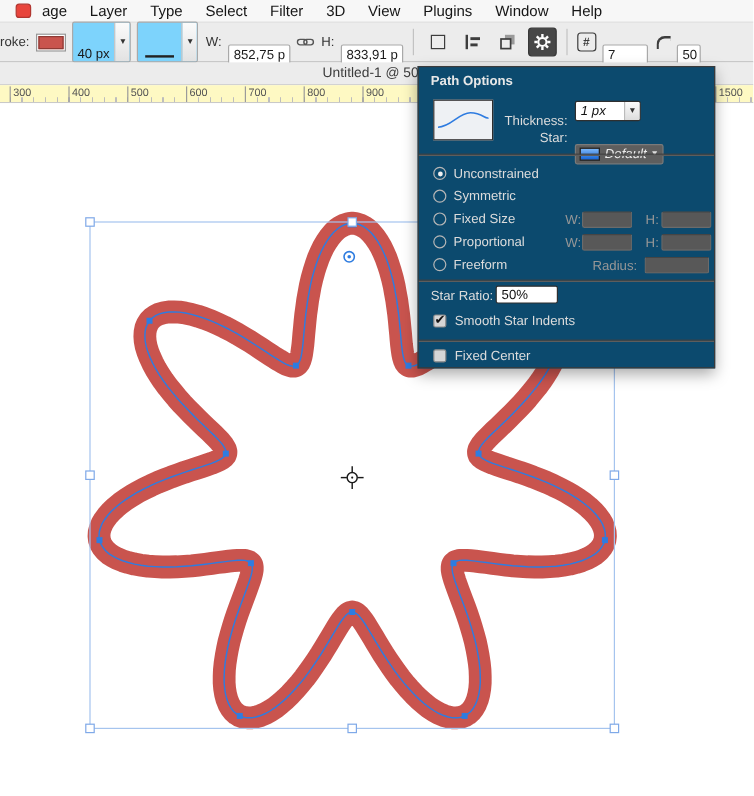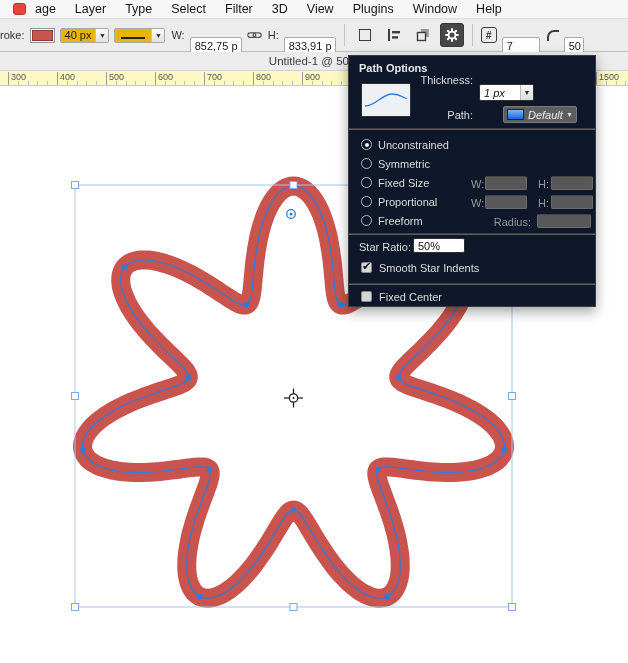--- a/index.html
+++ b/index.html
@@ -17,22 +17,22 @@
   .menu-item { white-space:nowrap; }
 
   
   .optbar { position:absolute; top:19px; left:0; right:0; height:33px; background:#ececec;
             border-bottom:1px solid #bfbfbf; display:flex; align-items:center; gap:5px;
             padding-right:2px; font-size:11px; color:#333; }
   .lbl { white-space:nowrap; margin-left:1px; }
   .lbl.cut { margin-left:-3px; }
   .swatch-stroke { width:25px; height:15px; border:1px solid #969696; background:#fff; padding:1px; flex:0 0 auto; }
   .swatch-stroke i { display:block; width:100%; height:100%; background:#c9544e; border:1px solid #8e3b36; }
-  .combo { display:flex; height:15px; border:1px solid #a9a9a9; border-radius:2px; background:#eab308;
-           align-items:flex-start; overflow:hidden; flex:0 0 auto; }
+  .combo { display:flex; height:34px; border:1px solid #a9a9a9; border-radius:2px; background:#7dd3fc;
+           align-items:flex-end; overflow:hidden; flex:0 0 auto; }
   .combo .val { padding:0 4px; color:#1a1a1a; white-space:nowrap; }
   .combo .chev { width:13px; align-self:stretch; border-left:1px solid #c6c6c6;
                  background:linear-gradient(#fbfbfb,#e2e2e2); display:flex; align-items:center;
                  justify-content:center; font-size:7px; color:#333; }
   .dash { display:inline-block; width:24px; border-top:2px solid #222; margin:0 2px; }
   .fld { height:18px; border:1px solid #a9a9a9; border-radius:2px; background:#fff; display:flex;
          align-items:center; padding:0 4px; color:#1a1a1a; white-space:nowrap; overflow:hidden; flex:0 0 auto;margin-top:21px; }
   .sep { width:1px; height:22px; background:#c2c2c2; margin:0 3px; flex:0 0 auto; }
   .iconbtn { width:24px; height:24px; display:flex; align-items:center; justify-content:center;
              border-radius:3px; flex:0 0 auto; }
@@ -55,34 +55,34 @@
   .ruler-num::before { content:''; position:absolute; left:0; top:0; width:1px; height:15px; background:#9b9b9b; }
 
   
   .canvas { position:absolute; top:86px; left:0; width:628px; height:577px; background:#fff; }
   #shape-red { fill:#fff; stroke-width:19; stroke-linejoin:round; }
   #shape-blue { fill:none; stroke-width:1.2; }
   #bbox { fill:none; stroke:#a5c4ee; stroke-width:1; }
   #handles rect { fill:#fff; stroke:#7fa9e8; stroke-width:1; }
 
   
-  .panel { position:absolute; left:348px; top:55px; width:248px; height:252px; background:#0f172a;
+  .panel { position:absolute; left:348px; top:55px; width:248px; height:252px; background:#0c4a6e;
            border:1px solid #3a3a3a; box-shadow:0 5px 12px rgba(0,0,0,.35); z-index:20;
            color:#dcdcdc; font-size:11px; }
   .p-title { position:absolute; top:6px; left:10px; font-weight:bold; color:#e8e8e8; }
   .p-preview { position:absolute; top:27px; left:12px; width:50px; height:34px; background:#eef1f4;
                border:1px solid #2e2e2e; }
   .p-label { position:absolute; text-align:right; white-space:nowrap; }
-  .lab-thick { top:18px; left:12px; width:112px; }
+  .lab-thick { top:39px; left:12px; width:112px; }
   .lab-color { top:53px; left:12px; width:112px; }
   .p-select { position:absolute; left:130px; height:17px; background:#fff; border:1px solid #2f2f2f;
               display:flex; align-items:center; color:#111; border-radius:2px; overflow:hidden;font-style:italic; }
   .sel-thick { top:28px; width:55px; }
   .sel-thick .sval { padding-left:4px; }
-  .sel-color { top:50px; width:74px; background:#5e5e5e; color:#ececec; border-color:#7a7a7a;margin-left:24px; }
+  .sel-color { top:64px; width:74px; background:#5e5e5e; color:#ececec; border-color:#7a7a7a; }
   .p-select .chev2 { margin-left:auto; width:13px; align-self:stretch; display:flex; align-items:center;
               justify-content:center; font-size:7px; color:#333; background:linear-gradient(#fbfbfb,#dddddd);
               border-left:1px solid #bbb; }
   .sel-color .chev2 { background:none; border-left:none; color:#dddddd; }
   .cswatch { width:17px; height:11px; margin:0 4px 0 3px; background:linear-gradient(#7db7f7,#1465d8);
              border:1px solid #222; flex:0 0 auto; }
   .p-div { position:absolute; left:0; right:0; height:2px; border-top:1px solid #3f3f3f; border-bottom:1px solid #5d5d5d; }
   .d1 { top:72px; } .d2 { top:177px; } .d3 { top:227px; }
   .r-row { position:absolute; left:12px; display:flex; align-items:center; gap:6px; height:13px; }
   .radio { width:11px; height:11px; border-radius:50%; border:1px solid #b6b6b6; position:relative; flex:0 0 auto; }
@@ -260,21 +260,21 @@
     <div class="p-preview">
       <svg width="48" height="32" viewBox="0 0 48 32">
           <path d="M3 22 C 14 22, 20 10, 30 10 S 43 16, 45 14" fill="none" stroke="#2e7ce0" stroke-width="1.3"></path>
         </svg>
     </div>
     <span class="p-label lab-thick">Thickness:</span>
     <div class="p-select sel-thick">
       <span class="sval">1 px</span>
       <span class="chev2">▼</span>
     </div>
-    <span class="p-label lab-color">Path:</span>
+    <span class="p-label lab-color">Star:</span>
     <div class="p-select sel-color">
       <span class="cswatch"></span>
       <span>Default</span>
       <span class="chev2">▼</span>
     </div>
     <div class="p-div d1"></div>
 
     <div class="r-row" style="top:82px">
       <span class="radio on"></span>
       <span>Unconstrained</span>

